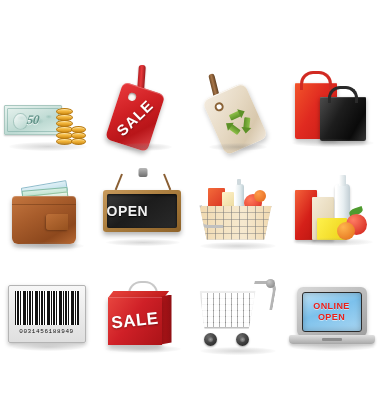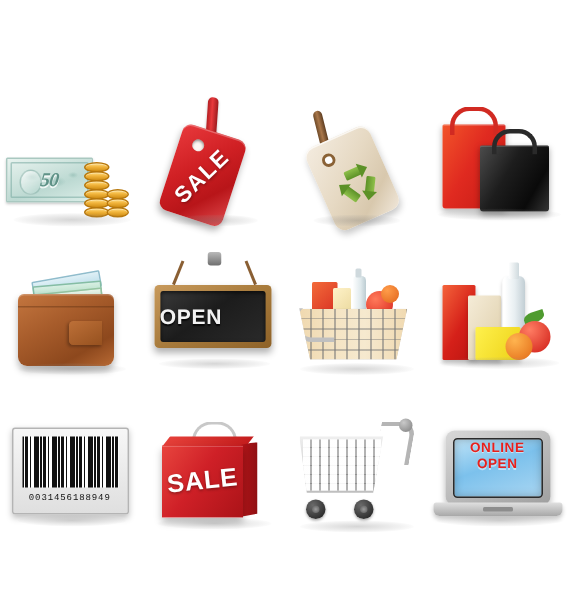--- a/index.html
+++ b/index.html
@@ -335,21 +335,21 @@
   .lid{
     position:absolute;left:10px;top:20px;width:70px;height:50px;
     background:linear-gradient(150deg,#d8d8d8,#9f9f9f);
     border-radius:6px;padding:5px;box-sizing:border-box;
     box-shadow:0 2px 4px rgba(0,0,0,.25);
   }
   .screen{
     width:100%;height:100%;border-radius:3px;
     background:linear-gradient(160deg,#bfe3f7 0%,#7cc1ec 45%,#a9d6f2 100%);
     border:1px solid #2b2b2b;box-sizing:border-box;
-    display:flex;flex-direction:column;align-items:center;
+    display:flex;flex-direction:column;align-items:center;justify-content:center;
     box-shadow:inset 0 0 6px rgba(0,0,0,.25);
   }
   .screen span{
     color:#e8201c;font-weight:bold;font-size:9px;letter-spacing:.4px;line-height:11px;
     text-shadow:0 1px 0 rgba(255,255,255,.5);
   }
   .base{
     position:absolute;left:2px;top:68px;width:86px;height:9px;
     background:linear-gradient(to bottom,#e0e0e0,#a8a8a8);
     border-radius:2px 2px 4px 4px;

